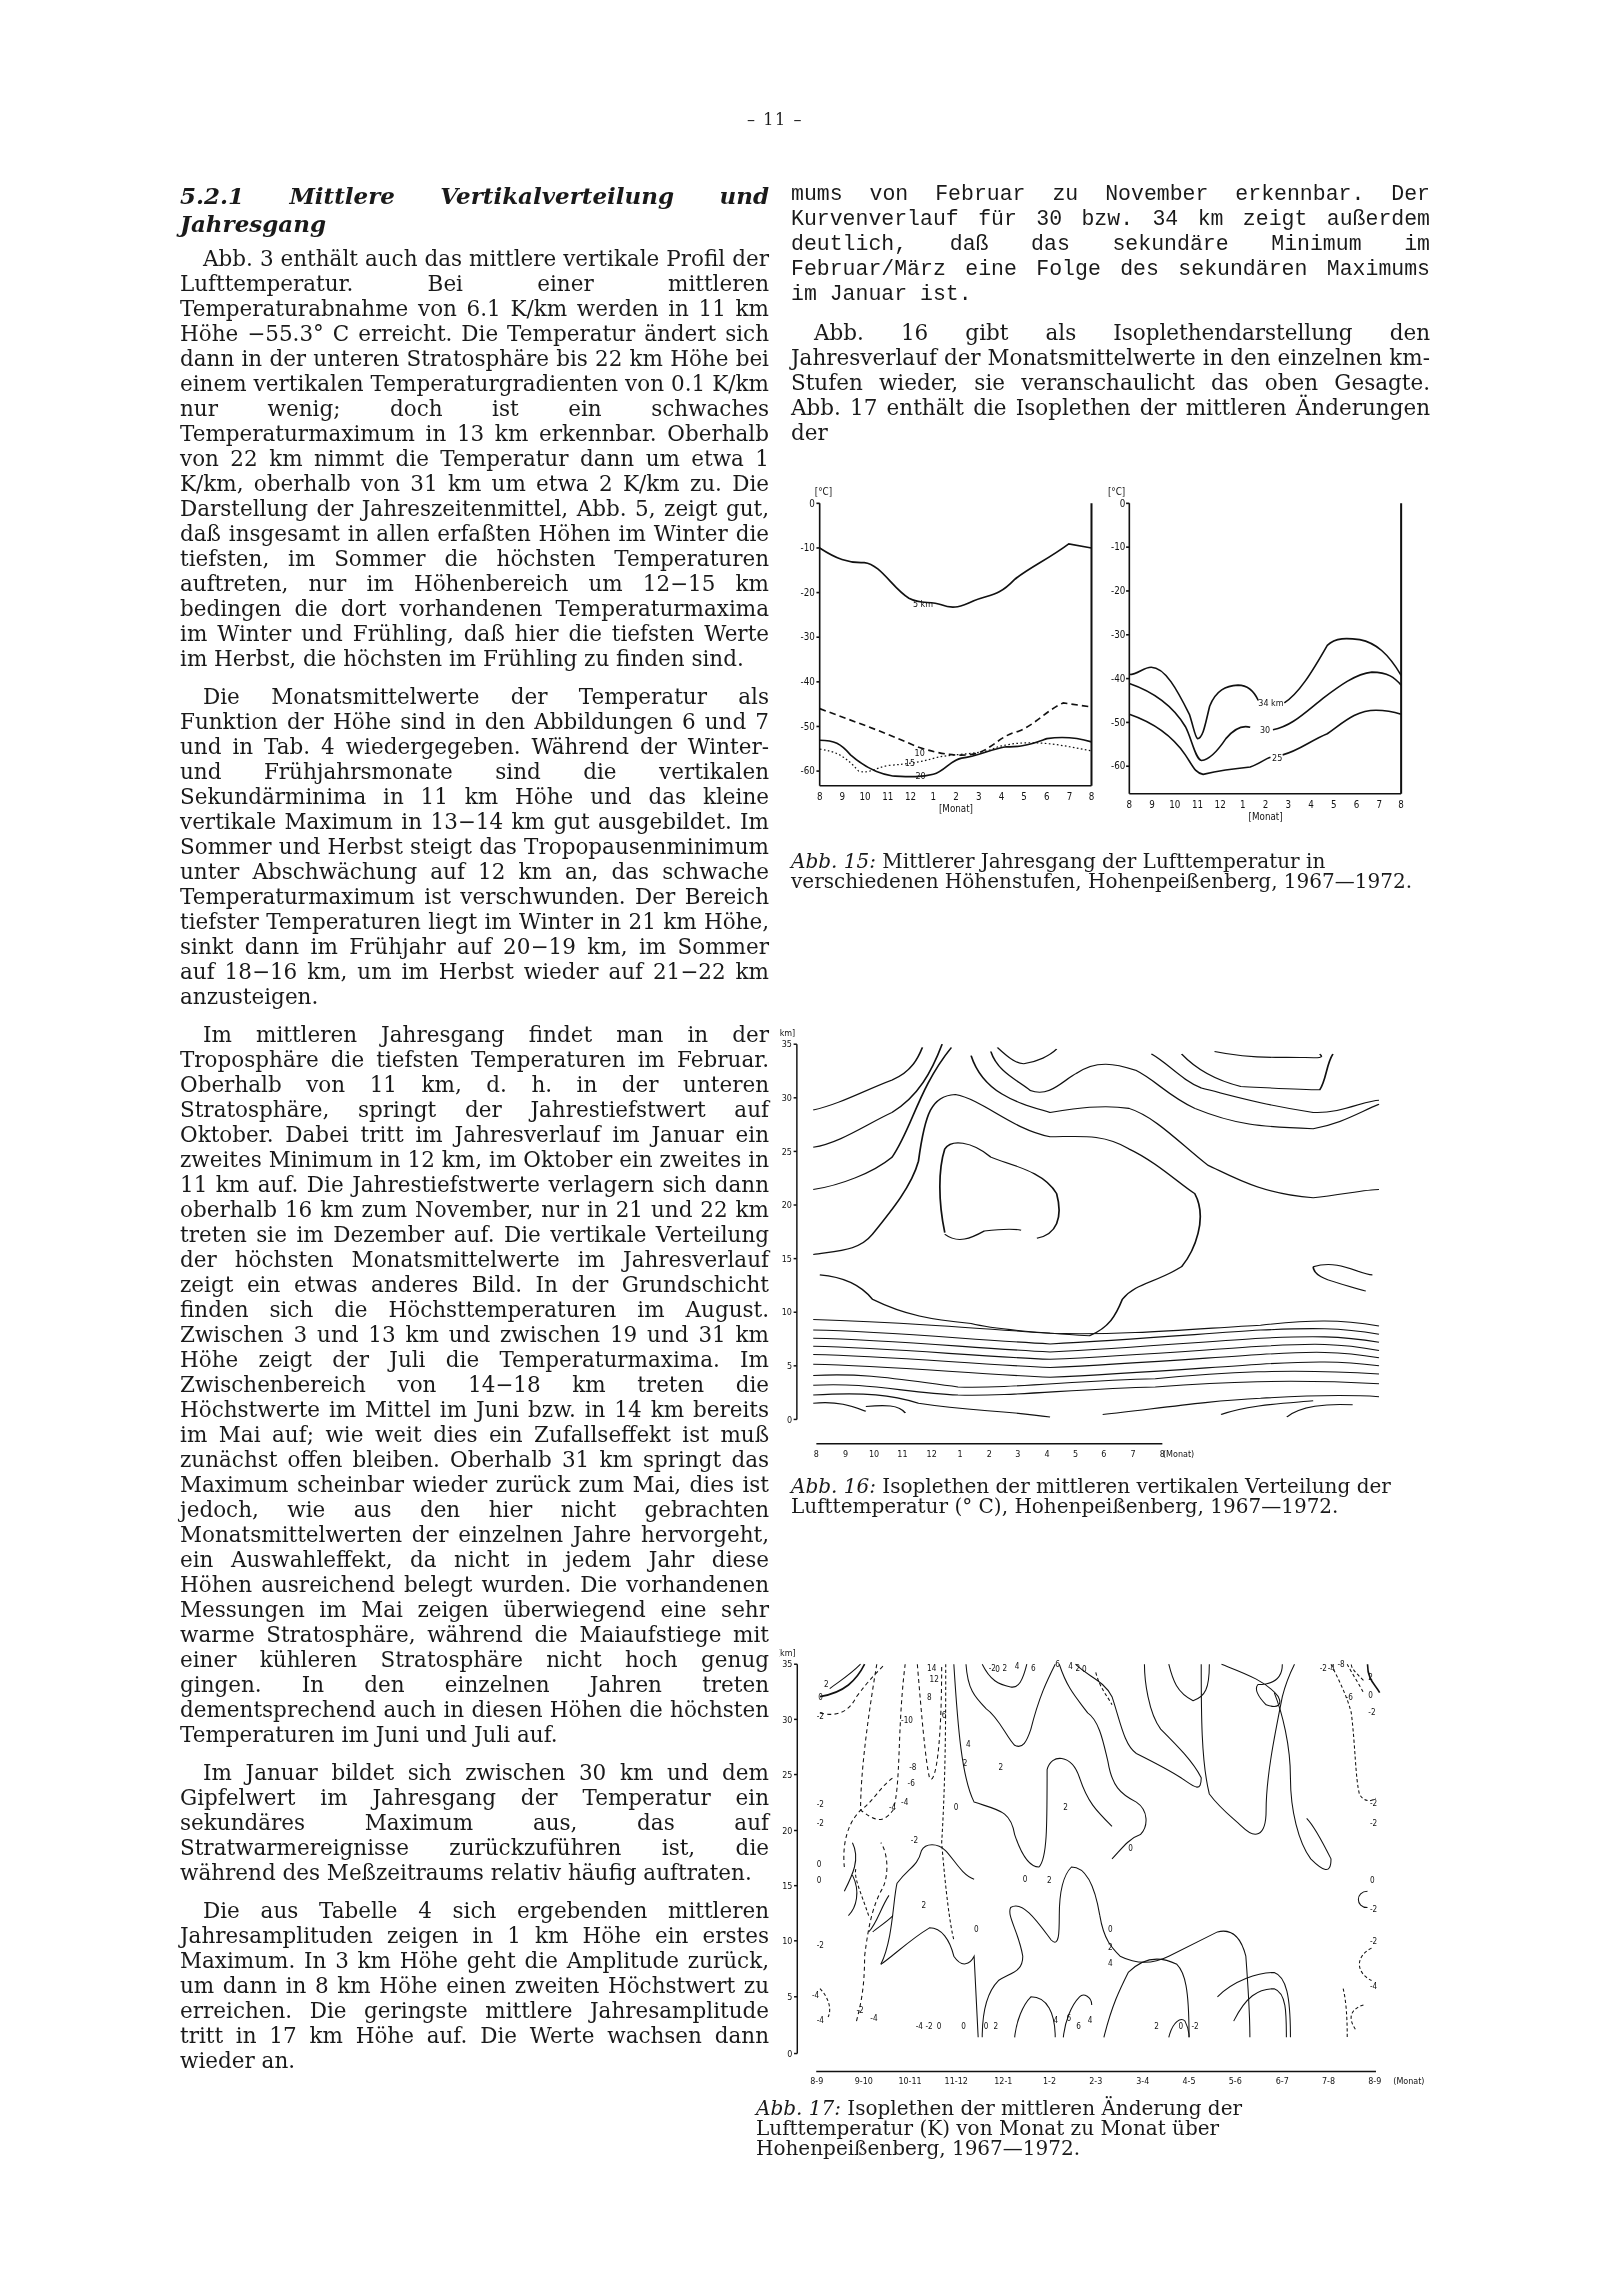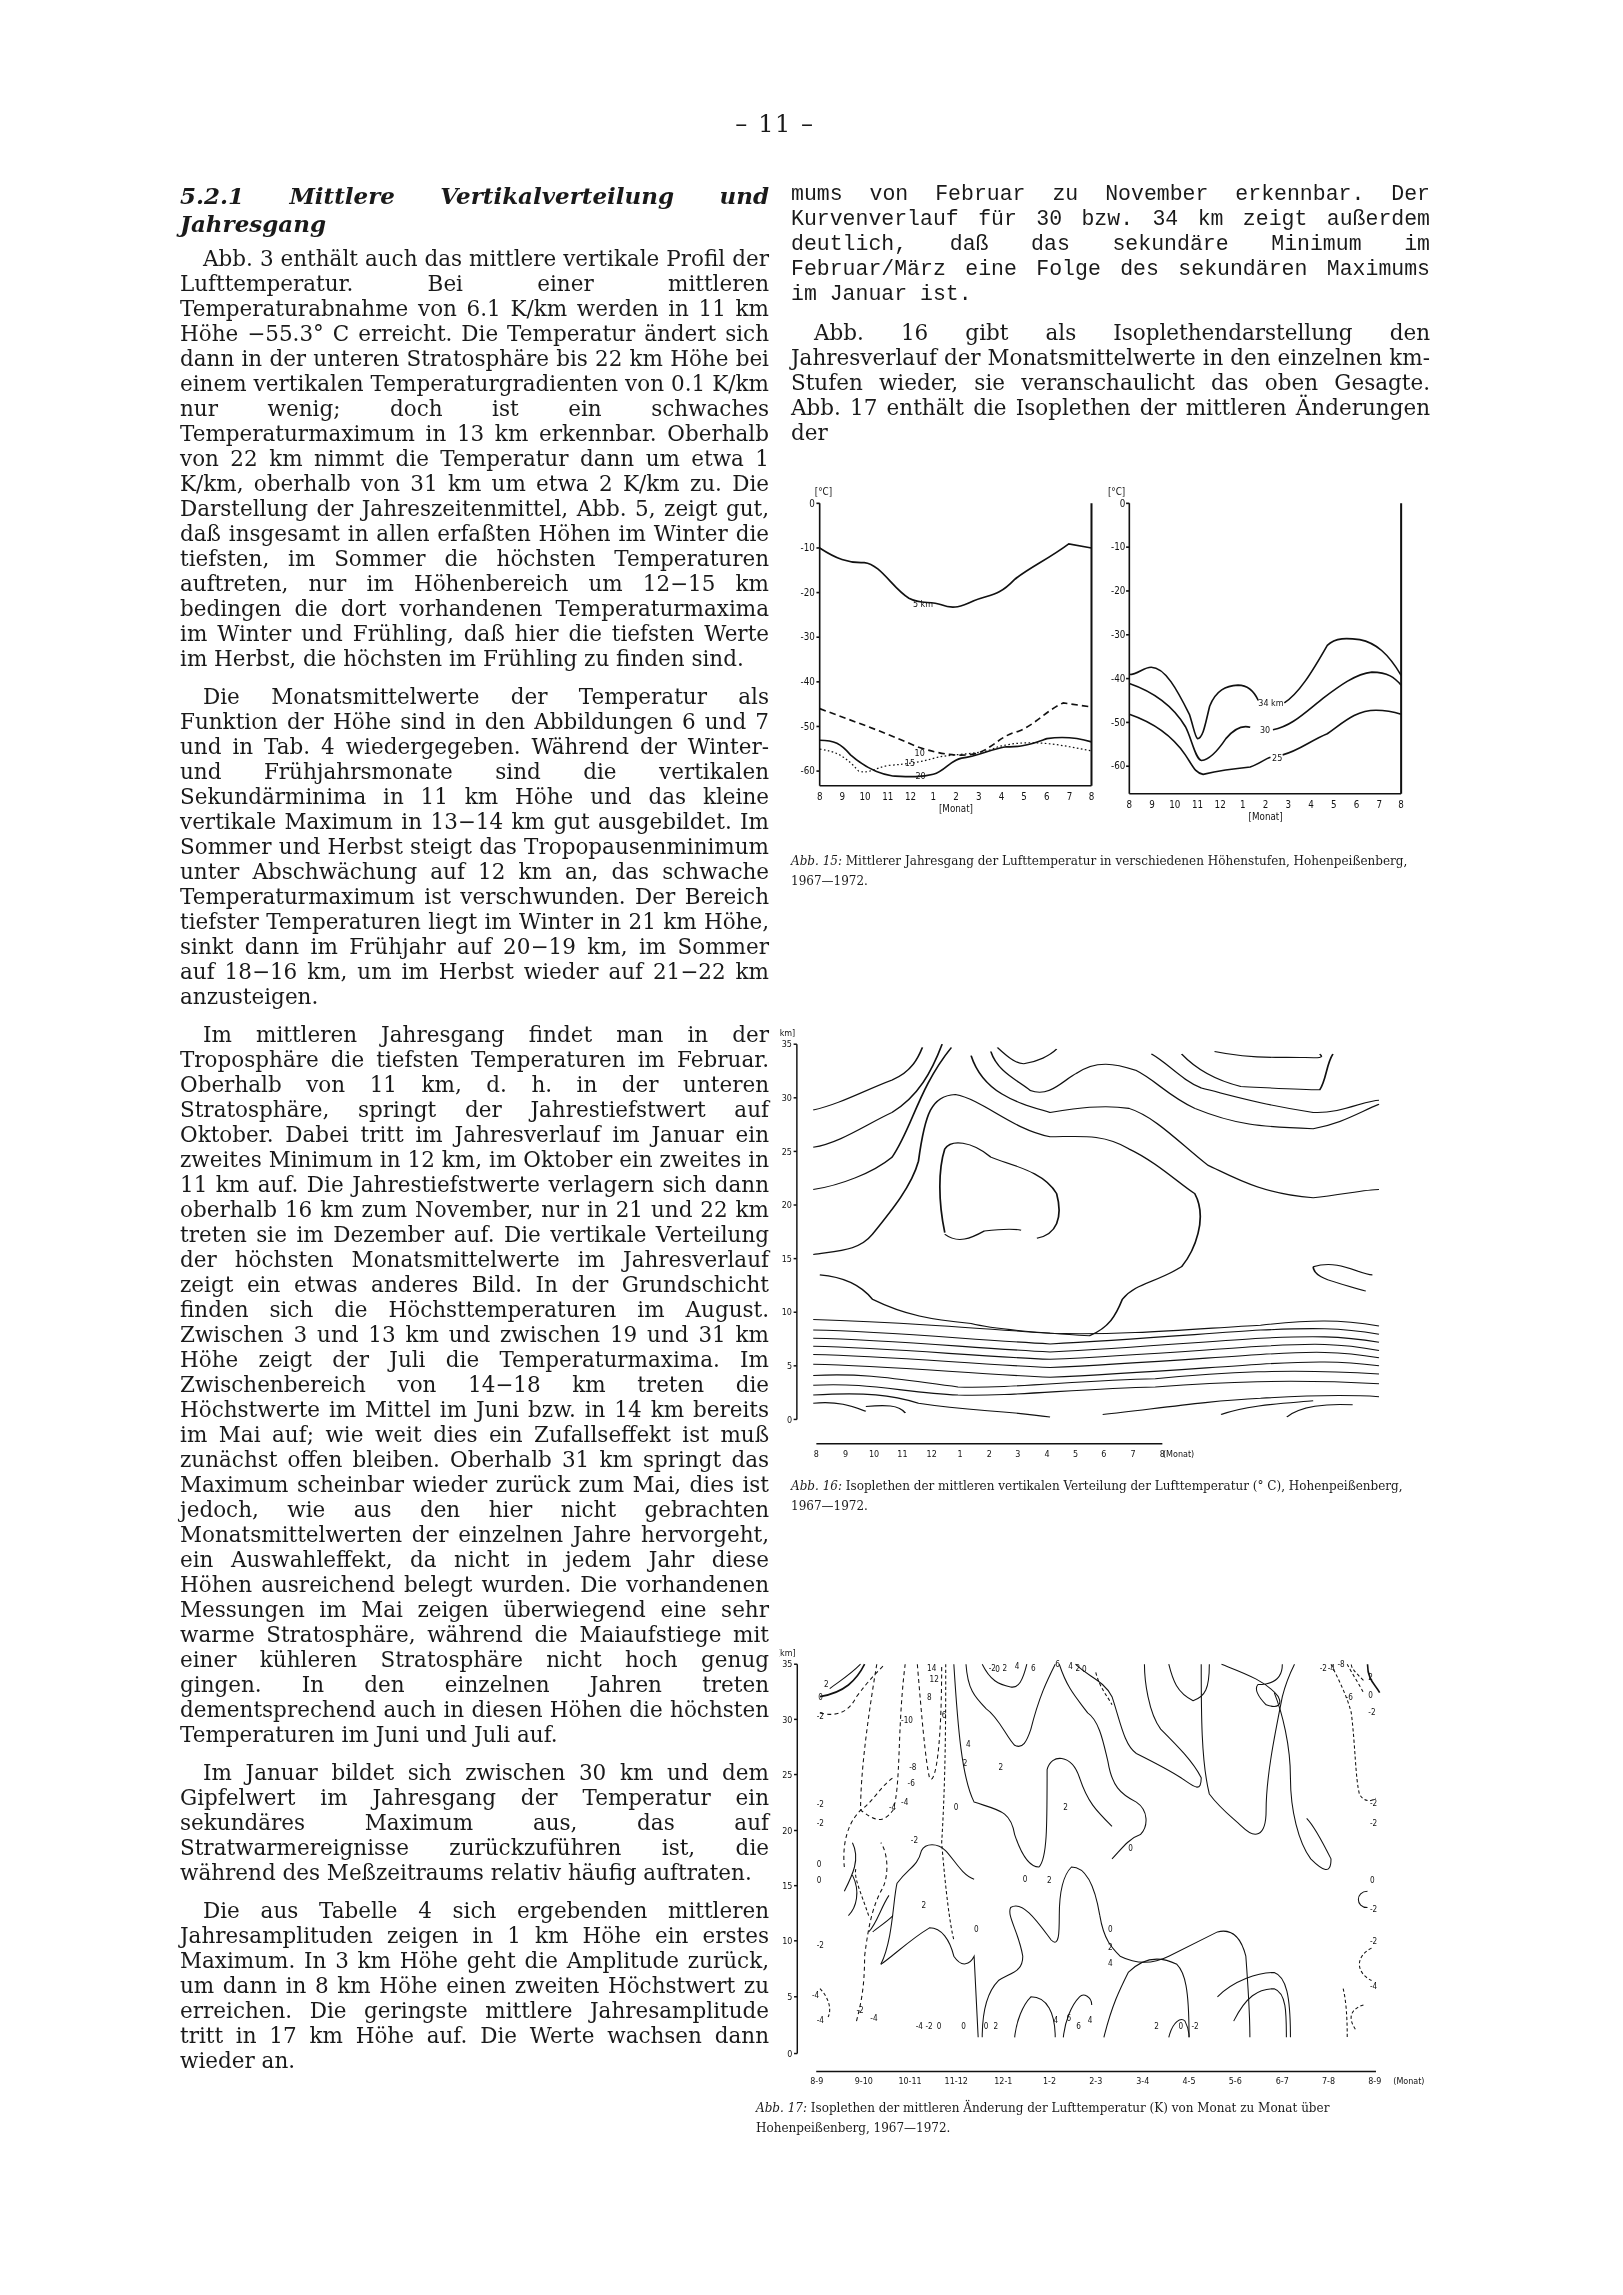--- a/index.html
+++ b/index.html
@@ -1,26 +1,26 @@
 <!DOCTYPE html>
 <html style="font-size:13px"><head>
 <meta charset="utf-8">
 <style>
   html, body { margin:0; padding:0; background:#ffffff; }
   body { width:1623px; height:2295px; position:relative; overflow:hidden;
          font-family:"DejaVu Serif", "Liberation Serif", serif; color:#1a1a1a; }
   .pagenum { position:absolute; left:722px; top:110px; width:106px; text-align:center;
-             font-size:24px; letter-spacing:1.6px; }
+             font-size:16px; letter-spacing:1.6px; }
   .col { position:absolute; font-size:21.5px; line-height:25px; text-align:justify; hyphens:manual; }
   .col p { margin:0 0 13px 0; text-indent:23px; }
   .col p.noindent { text-indent:0;font-family:Liberation Mono, monospace; }
   #left-col { left:180px; top:182px; width:589px; }
   #right-col { left:791px; top:182px; width:639px; }
   h2.sec { font-style:italic; font-weight:bold; font-size:23px; margin:0 0 8px 0; line-height:28px; }
-  .caption { position:absolute; font-size:12px; line-height:20px; font-family:"DejaVu Serif", serif; }
+  .caption { position:absolute; font-size:20px; line-height:20px; font-family:"DejaVu Serif", serif; }
   .caption .abb { font-style:italic; }
   svg text { font-family:"DejaVu Sans Condensed","DejaVu Sans", sans-serif; }
   .fig { position:absolute; }
 </style>
 </head>
 <body>
 
 <div class="pagenum">– 11 –</div>
 
 <div id="left-col" class="col">

